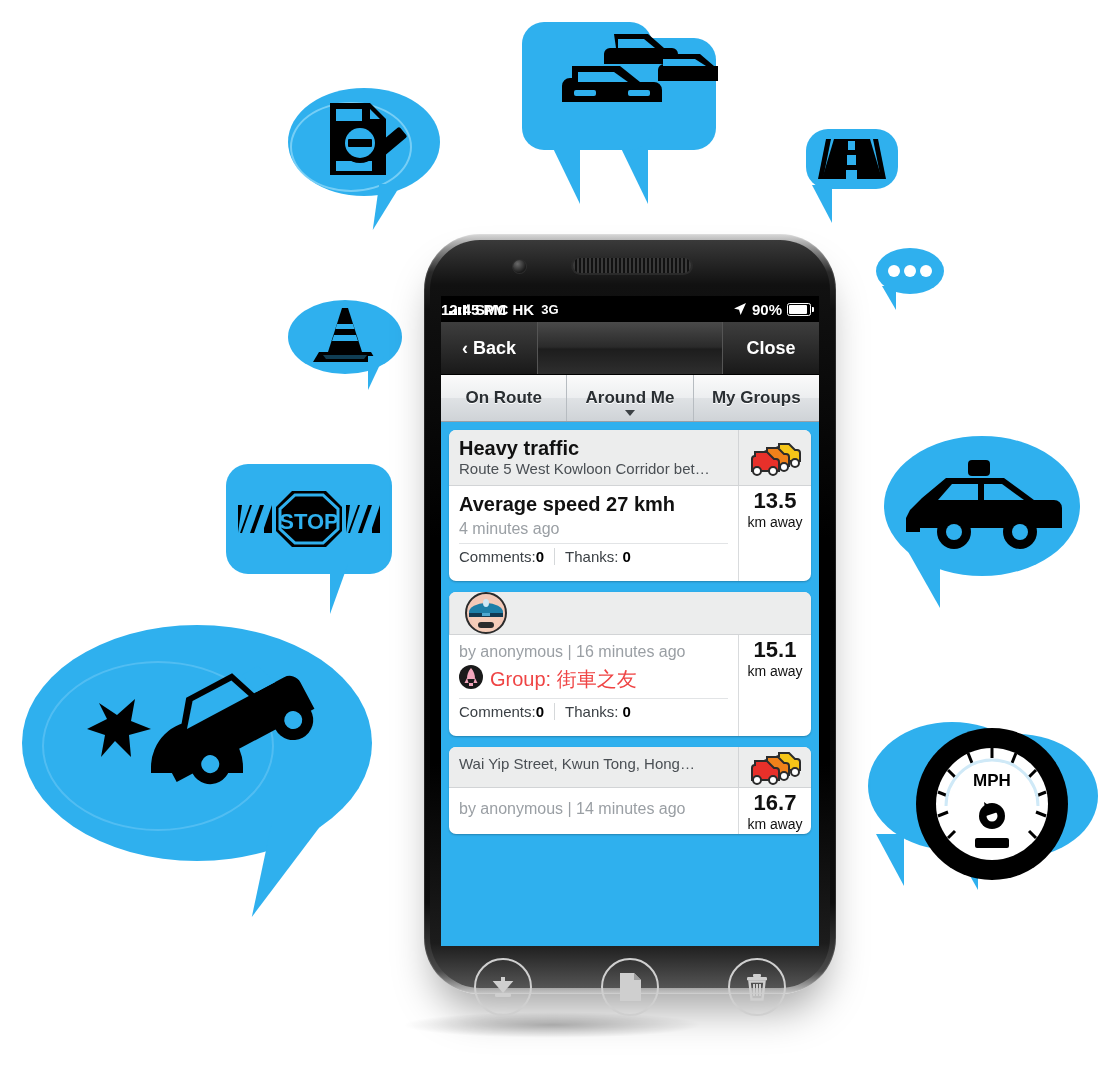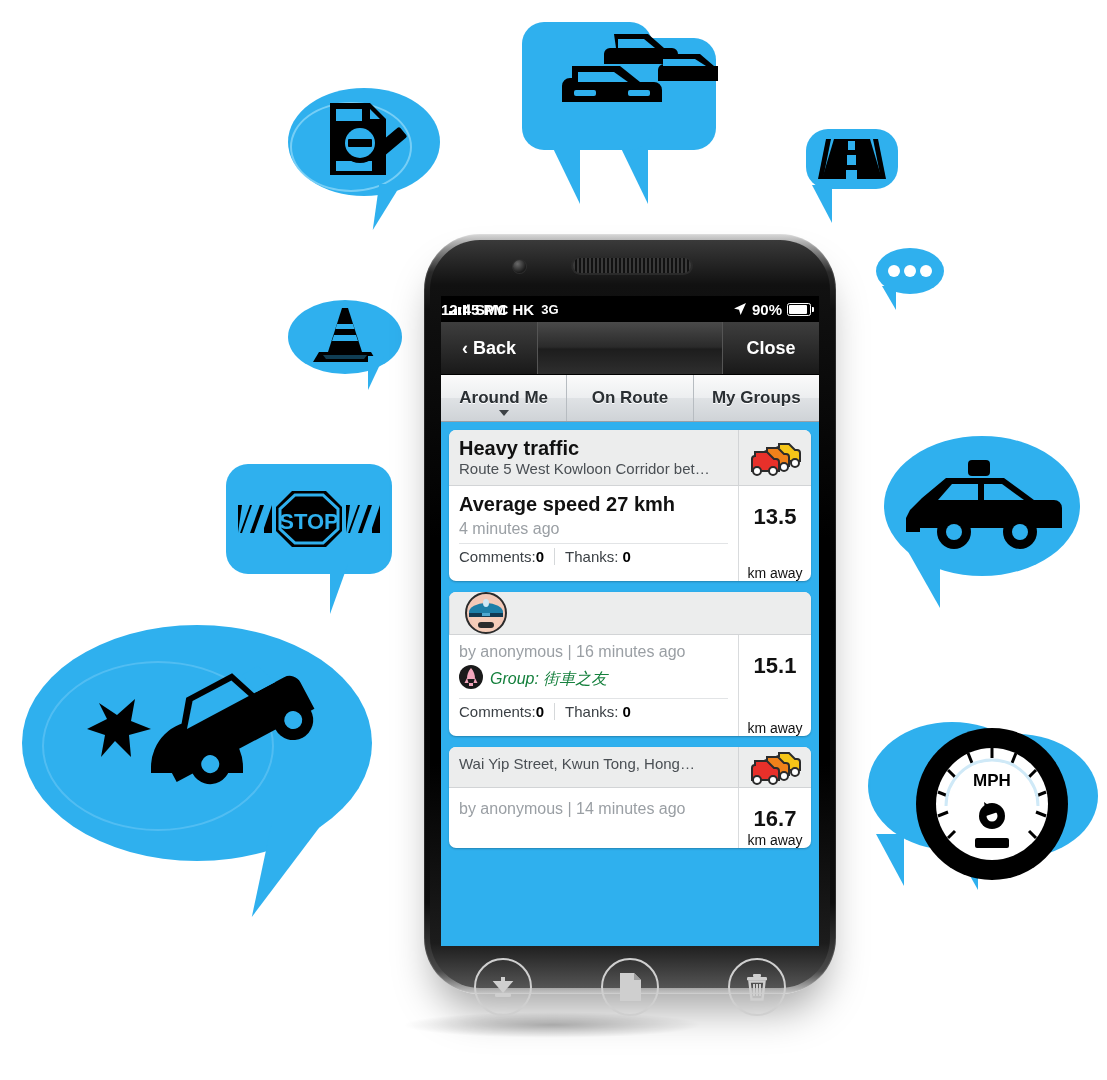--- a/index.html
+++ b/index.html
@@ -99,27 +99,27 @@
   
   .list{padding:8px;background:#2fb0ee;height:526px;box-sizing:border-box;}
   .card{background:#fff;border-radius:7px;overflow:hidden;margin-bottom:11px;box-shadow:0 1px 2px rgba(0,0,0,.25);}
   .card-head{display:flex;background:#eceded;border-bottom:1px solid #d2d4d6;}
   .card-head-text{flex:1;padding:7px 10px 8px 10px;min-width:0;}
   .card-title{font-size:20px;font-weight:bold;color:#111;line-height:1.12;}
   .card-sub{font-size:15px;color:#4a4f54;margin-top:1px;white-space:nowrap;overflow:hidden;text-overflow:ellipsis;}
   .card-icon{width:72px;display:flex;align-items:center;justify-content:center;border-left:1px solid #d2d4d6;}
   .card-body{display:flex;}
   .card-main{flex:1;padding:6px 10px 16px 10px;min-width:0;}
-  .card-dist{width:72px;border-left:1px solid #d9dbdd;display:flex;flex-direction:column;align-items:center;justify-content:space-between;padding-top:20px;}
+  .card-dist{width:72px;border-left:1px solid #d9dbdd;display:flex;flex-direction:column;align-items:center;justify-content:flex-start;padding-top:4px;}
   .dist-num{font-size:22px;font-weight:bold;color:#111;line-height:1;}
   .dist-unit{font-size:14px;color:#111;margin-top:2px;}
   .body-line1{font-size:20px;font-weight:bold;color:#111;line-height:1.2;}
   .meta{font-size:16px;color:#9a9fa4;margin-top:4px;}
   .grouprow{display:flex;align-items:center;gap:7px;margin-top:4px;}
-  .grouprow .gname{font-size:16px;color:#15803d;font-style:italic;}
+  .grouprow .gname{font-size:20px;color:#ef4444;}
   .counts{display:flex;align-items:center;gap:0;margin-top:5px;border-top:1px solid #e2e4e6;padding-top:4px;font-size:15px;color:#3b4045;}
   .counts .seg{padding-right:10px;}
   .counts .seg + .seg{padding-left:10px;border-left:1px solid #d5d8da;}
   .counts b{color:#000;}
 
   
   .hwbar{position:absolute;left:440px;top:958px;width:380px;height:58px;display:flex;align-items:center;justify-content:space-around;}
   .hwbtn{width:54px;height:54px;border-radius:50%;border:2.5px solid #cfcfcf;display:flex;align-items:center;justify-content:center;}
 </style>
 </head>
@@ -339,25 +339,25 @@
       </div>
     </div>
 
     <div class="navbar">
       <div class="nav-btn nav-back">‹ Back</div>
       <div class="nav-btn nav-close">Close</div>
     </div>
 
     <div class="tabs">
       <div class="tab">
+        <span>On Route</span>
+      </div>
+      <div class="tab">
         <span>Around Me</span>
         <span class="caret"></span>
-      </div>
-      <div class="tab">
-        <span>On Route</span>
       </div>
       <div class="tab">
         <span>My Groups</span>
       </div>
     </div>
 
     <div class="list">
 
       <div class="card">
         <div class="card-head">

